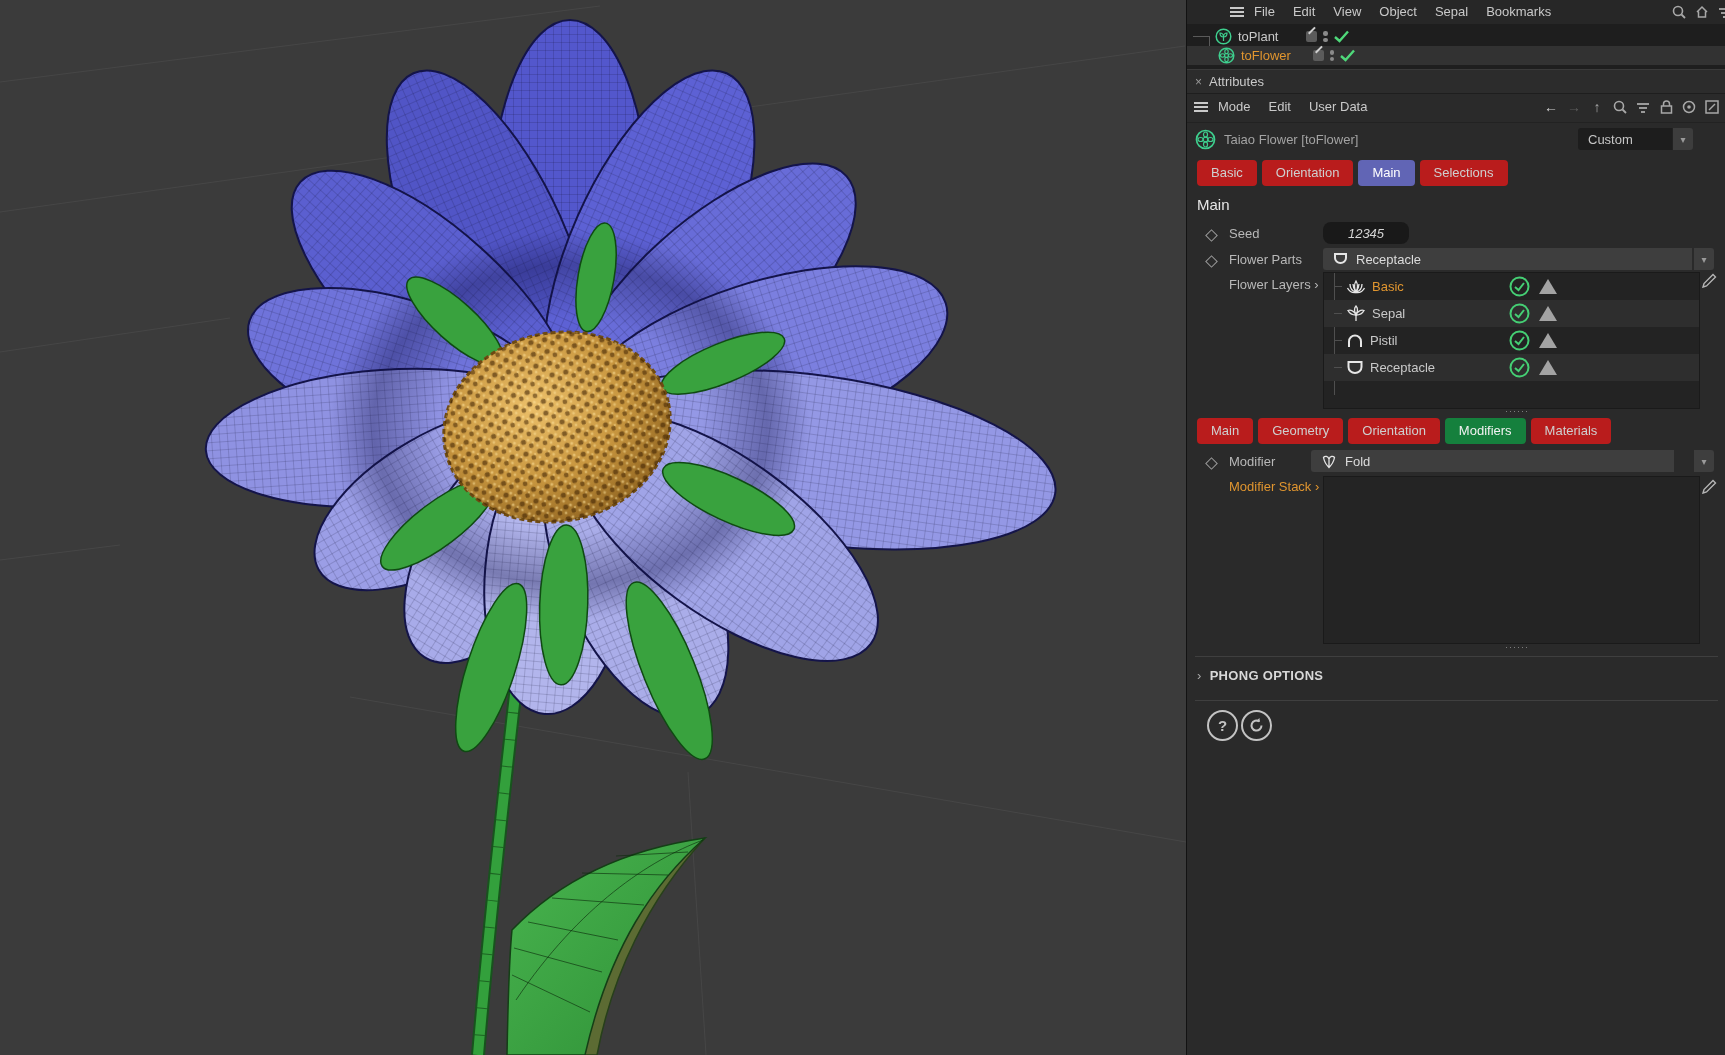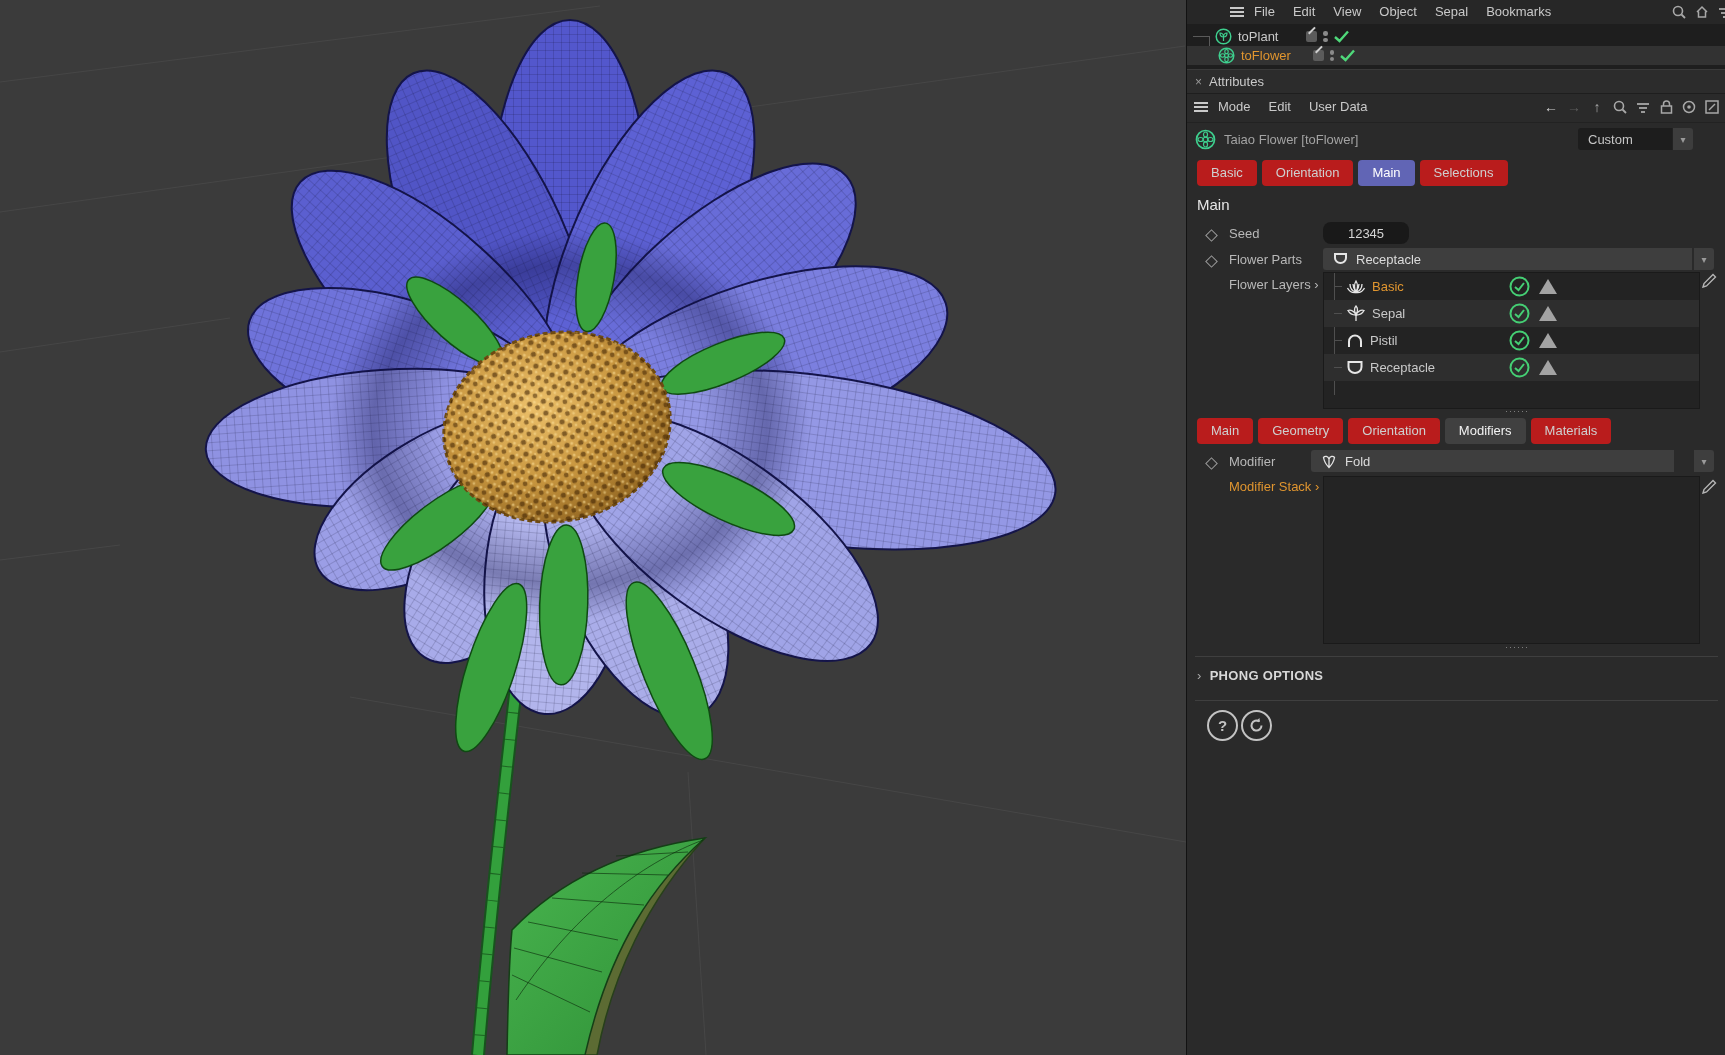--- a/index.html
+++ b/index.html
@@ -26,25 +26,25 @@
   .icon-strip{position:absolute;right:6px;display:flex;align-items:center;gap:7px;}
   .ic{width:16px;height:16px;display:inline-flex;align-items:center;justify-content:center;color:#a8a8a8;font-size:14px;}
   .ic.dim{color:#5c5c5c;}
   .ic.bright{color:#d2d2d2;}
   .objrow{position:absolute;left:0;top:124px;width:100%;height:30px;display:flex;align-items:center;}
   .combo{height:22px;background:#1d1d1d;border-radius:3px 0 0 3px;display:flex;align-items:center;padding:0 10px;color:#c6c6c6;}
   .combo-arrow{height:22px;width:20px;background:#3d3d3d;border-left:1px solid #222;border-radius:0 3px 3px 0;display:flex;align-items:center;justify-content:center;color:#9a9a9a;font-size:10px;}
   .tabs{position:absolute;display:flex;gap:5px;}
   .tab{height:26px;line-height:26px;padding:0 14px;background:#b91c1c;border-radius:4px;color:#cfcfcf;}
   .tab.active-blue{background:#6165b5;color:#fff;}
-  .tab.active-grey{background:#404040;color:#f2f2f2;}
+  .tab.active-grey{background:#15803d;color:#f2f2f2;}
   .heading{position:absolute;left:10px;font-size:15px;color:#e6e6e6;}
   .diamond{width:7px;height:7px;border:1px solid #9a9a9a;transform:rotate(45deg);display:inline-block;}
   .plabel{color:#b8b8b8;}
-  .field{position:absolute;height:22px;background:#191919;border-radius:8px;color:#d4d4d4;display:flex;align-items:center;justify-content:center;}
+  .field{position:absolute;height:22px;background:#191919;border-radius:8px;color:#d4d4d4;display:flex;align-items:center;justify-content:center;font-style:italic;}
   .drop{position:absolute;height:22px;background:#3e3e3e;border-radius:3px 0 0 3px;display:flex;align-items:center;color:#dcdcdc;}
   .drop-arrow{position:absolute;height:22px;width:20px;background:#3e3e3e;border-radius:0 3px 3px 0;display:flex;align-items:center;justify-content:center;color:#9a9a9a;font-size:10px;border-left:1px solid #2a2a2a;}
   .layer-list{position:absolute;left:136px;top:272px;width:375px;height:135px;background:#232323;border:1px solid #1a1a1a;}
   .layer-row{position:relative;width:100%;height:27px;display:flex;align-items:center;}
   .layer-row:nth-child(odd){background:#2e2e2e;}
   .layer-row .lname{margin-left:6px;color:#c9c9c9;}
   .layer-row .lname.orange{color:#e0952f;}
   .tree-vline{position:absolute;left:10px;top:0;width:1px;background:#4f4f4f;}
   .tree-hline{position:absolute;left:10px;width:8px;height:1px;background:#4f4f4f;}
   .lcheck{position:absolute;left:185px;}

